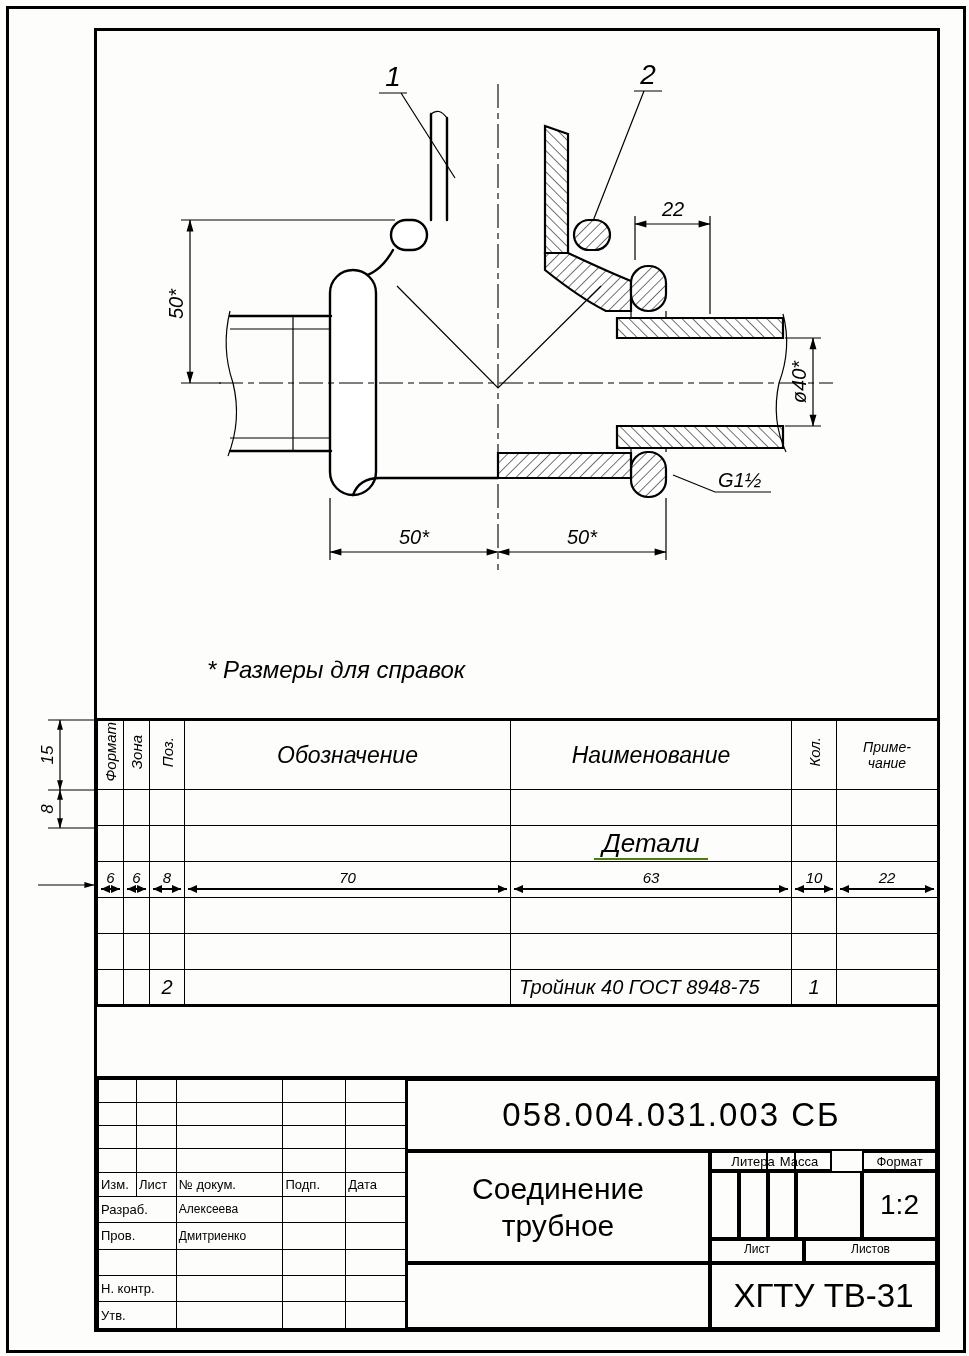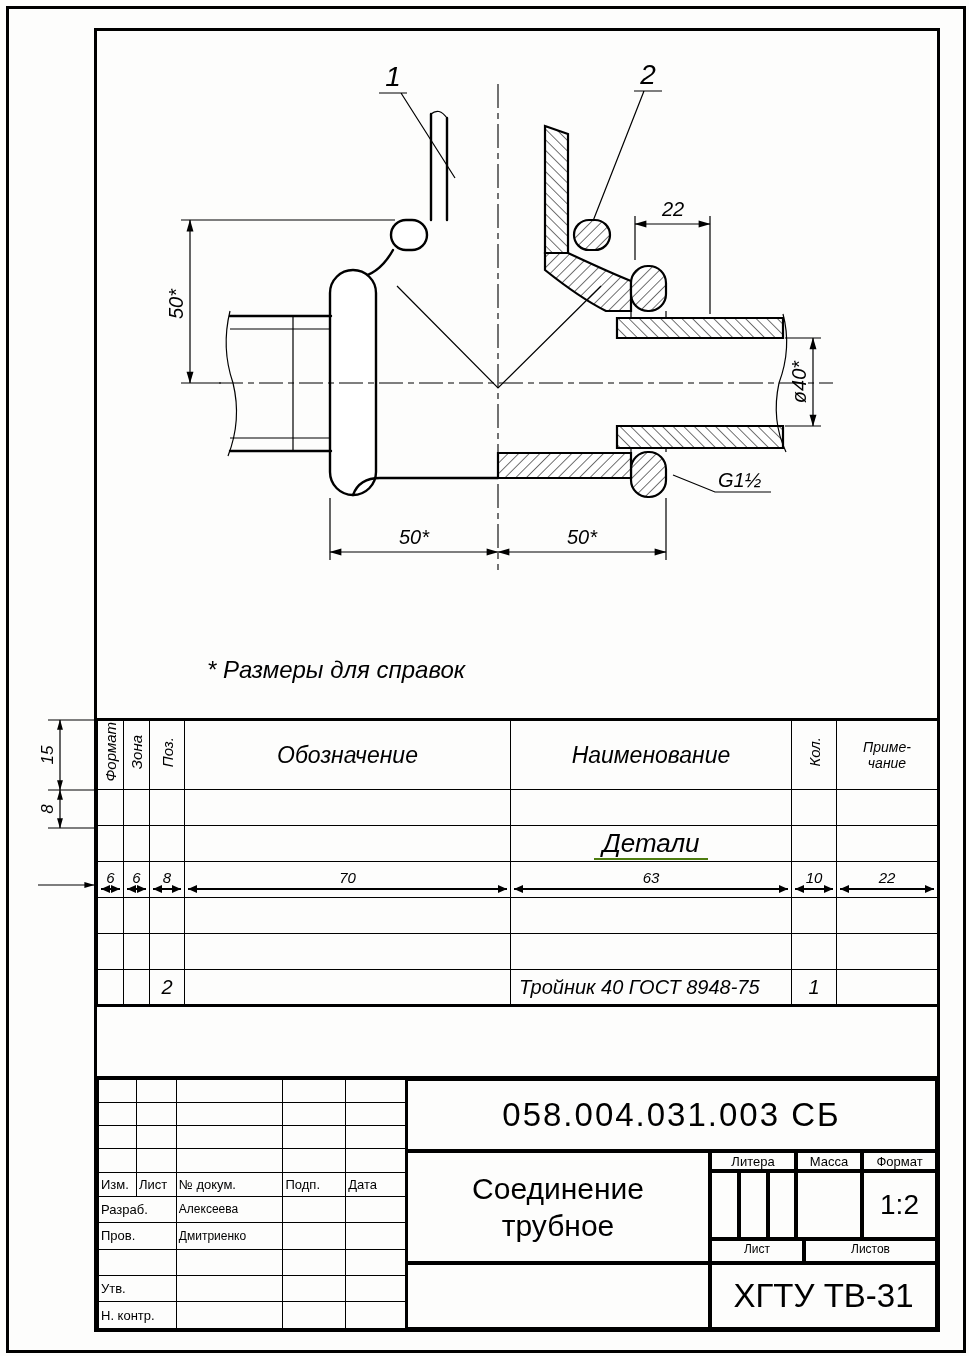--- a/index.html
+++ b/index.html
@@ -349,43 +349,43 @@
         <td></td>
             <td></td>
       </tr>
       <tr class="role">
         <td colspan="2"></td>
         <td class="nm"></td>
         <td></td>
             <td></td>
       </tr>
       <tr class="role">
+        <td colspan="2">Н. контр.</td>
+        <td class="nm"></td>
+        <td></td>
+            <td></td>
+      </tr>
+      <tr class="role">
         <td colspan="2">Утв.</td>
-        <td class="nm"></td>
-        <td></td>
-            <td></td>
-      </tr>
-      <tr class="role">
-        <td colspan="2">Н. контр.</td>
         <td class="nm"></td>
         <td></td>
             <td></td>
       </tr>
     </tbody>
       </table>
 
     <div class="cell docnum">058.004.031.003 СБ</div>
 
     <div class="cell title">
       <div>Соединение</div>
       <div>трубное</div>
     </div>
 
     <div class="cell lit-hdr" style="left:612px;width:86px">Литера</div>
-    <div class="cell lit-hdr" style="left:698px;width:66px">Масса</div>
+    <div class="cell lit-hdr" style="left:668px;width:66px">Масса</div>
     <div class="cell lit-hdr" style="left:764px;width:75px">Формат</div>
 
     <div class="cell lit-val" style="left:612px;width:29px"></div>
     <div class="cell lit-val" style="left:641px;width:29px"></div>
     <div class="cell lit-val" style="left:670px;width:28px"></div>
     <div class="cell lit-val" style="left:698px;width:66px"></div>
     <div class="cell scale">1:2</div>
 
     <div class="cell sheetrow" style="left:612px;width:94px">Лист</div>
     <div class="cell sheetrow" style="left:706px;width:133px">Листов</div>

